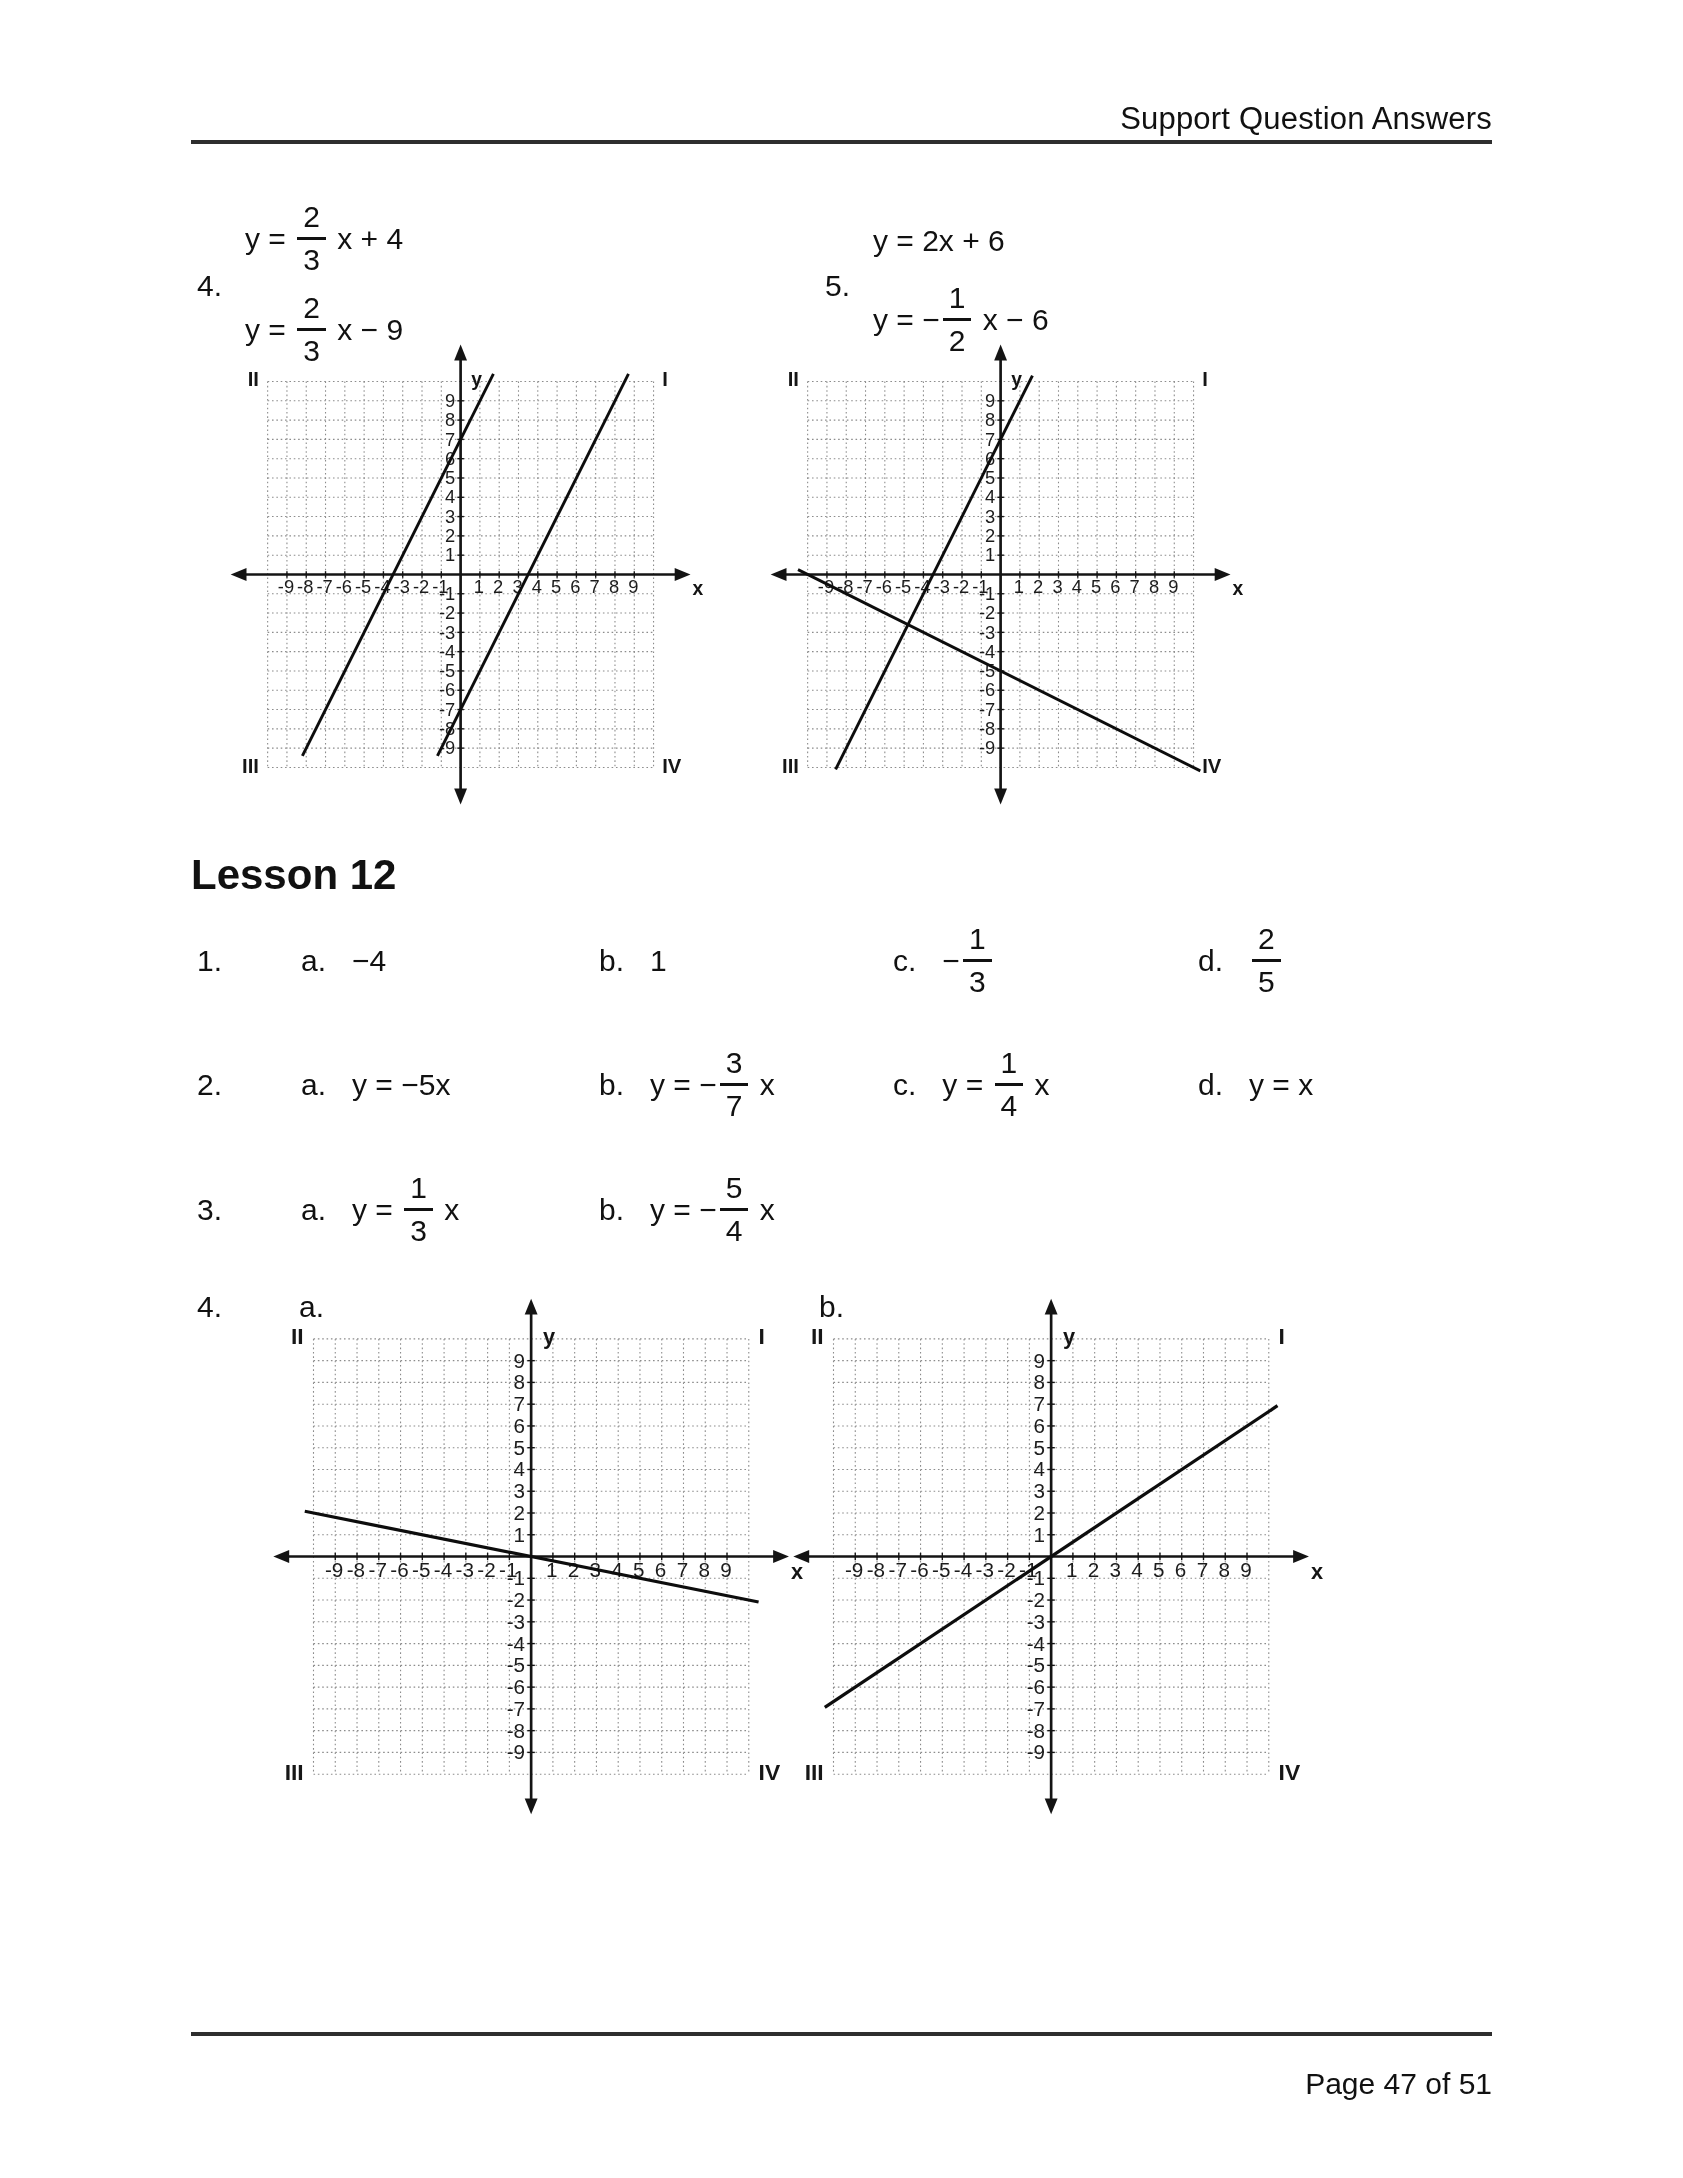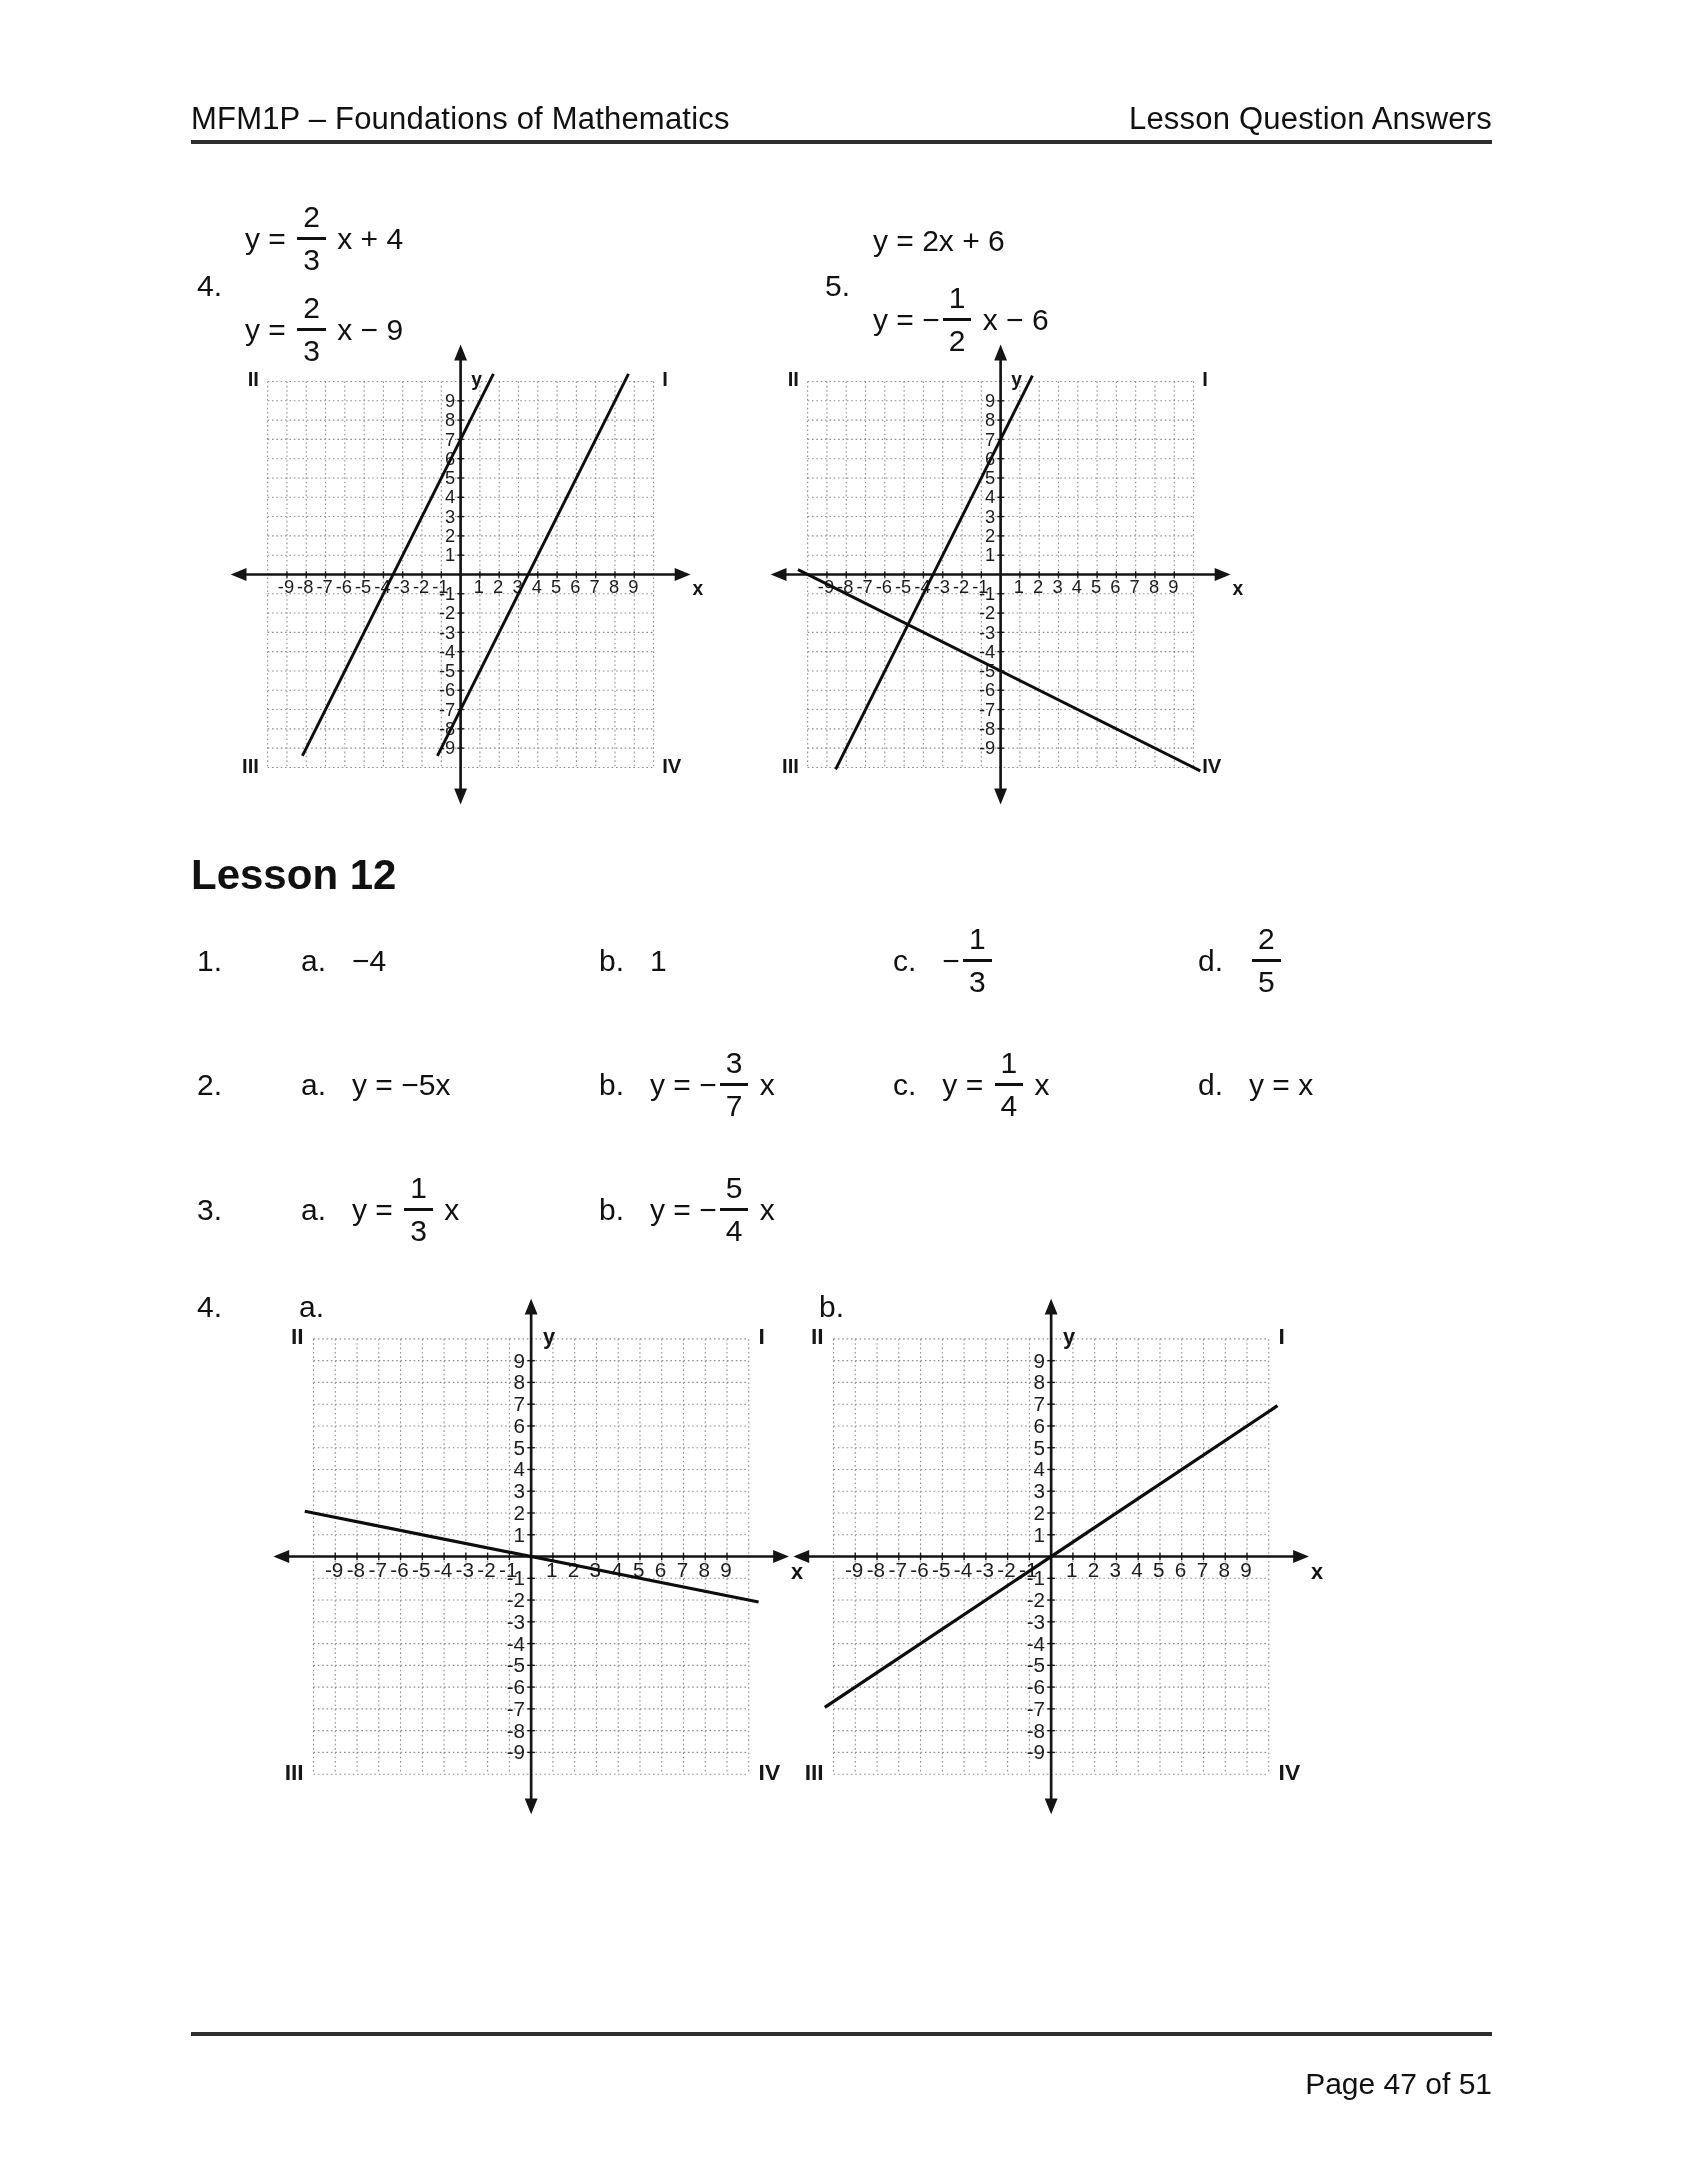--- a/index.html
+++ b/index.html
@@ -22,22 +22,21 @@
   .lblrow .ritem{font-size:30px;}
   .chart{position:absolute;}
   .chart svg{display:block;}
   .ftr{font-size:30px;}
 </style>
 </head>
 <body>
 
 <div class="page">
 
-  <div class="abs hdr" style="left:191px;top:101px;">MFM1P – Foundations of Mathematics</div>
-  <div class="abs hdr" style="right:191px;top:101px;">Lesson Question Answers</div>
+  <div class="abs hdr" style="right:191px;top:101px;">Support Question Answers</div>
   <div class="abs rule" style="left:191px;top:140px;width:1301px;height:4px;"></div>
 
   <div class="abs qnum" style="left:197px;top:269px;">4.</div>
   <div class="abs eq" style="left:245px;top:194px;height:89px;"><span class="eq-pre">y = </span><span class="frac"><span class="num">2</span><span class="den">3</span></span><span class="eq-post"> x + 4</span></div>
   <div class="abs eq" style="left:245px;top:285px;height:89px;"><span class="eq-pre">y = </span><span class="frac"><span class="num">2</span><span class="den">3</span></span><span class="eq-post"> x − 9</span></div>
 
   <div class="abs qnum" style="left:825px;top:269px;">5.</div>
   <div class="abs eq" style="left:873px;top:196px;height:89px;"><span class="eq-plain">y = 2x + 6</span></div>
   <div class="abs eq" style="left:873px;top:275px;height:89px;"><span class="eq-pre">y = −</span><span class="frac"><span class="num">1</span><span class="den">2</span></span><span class="eq-post"> x − 6</span></div>
 

